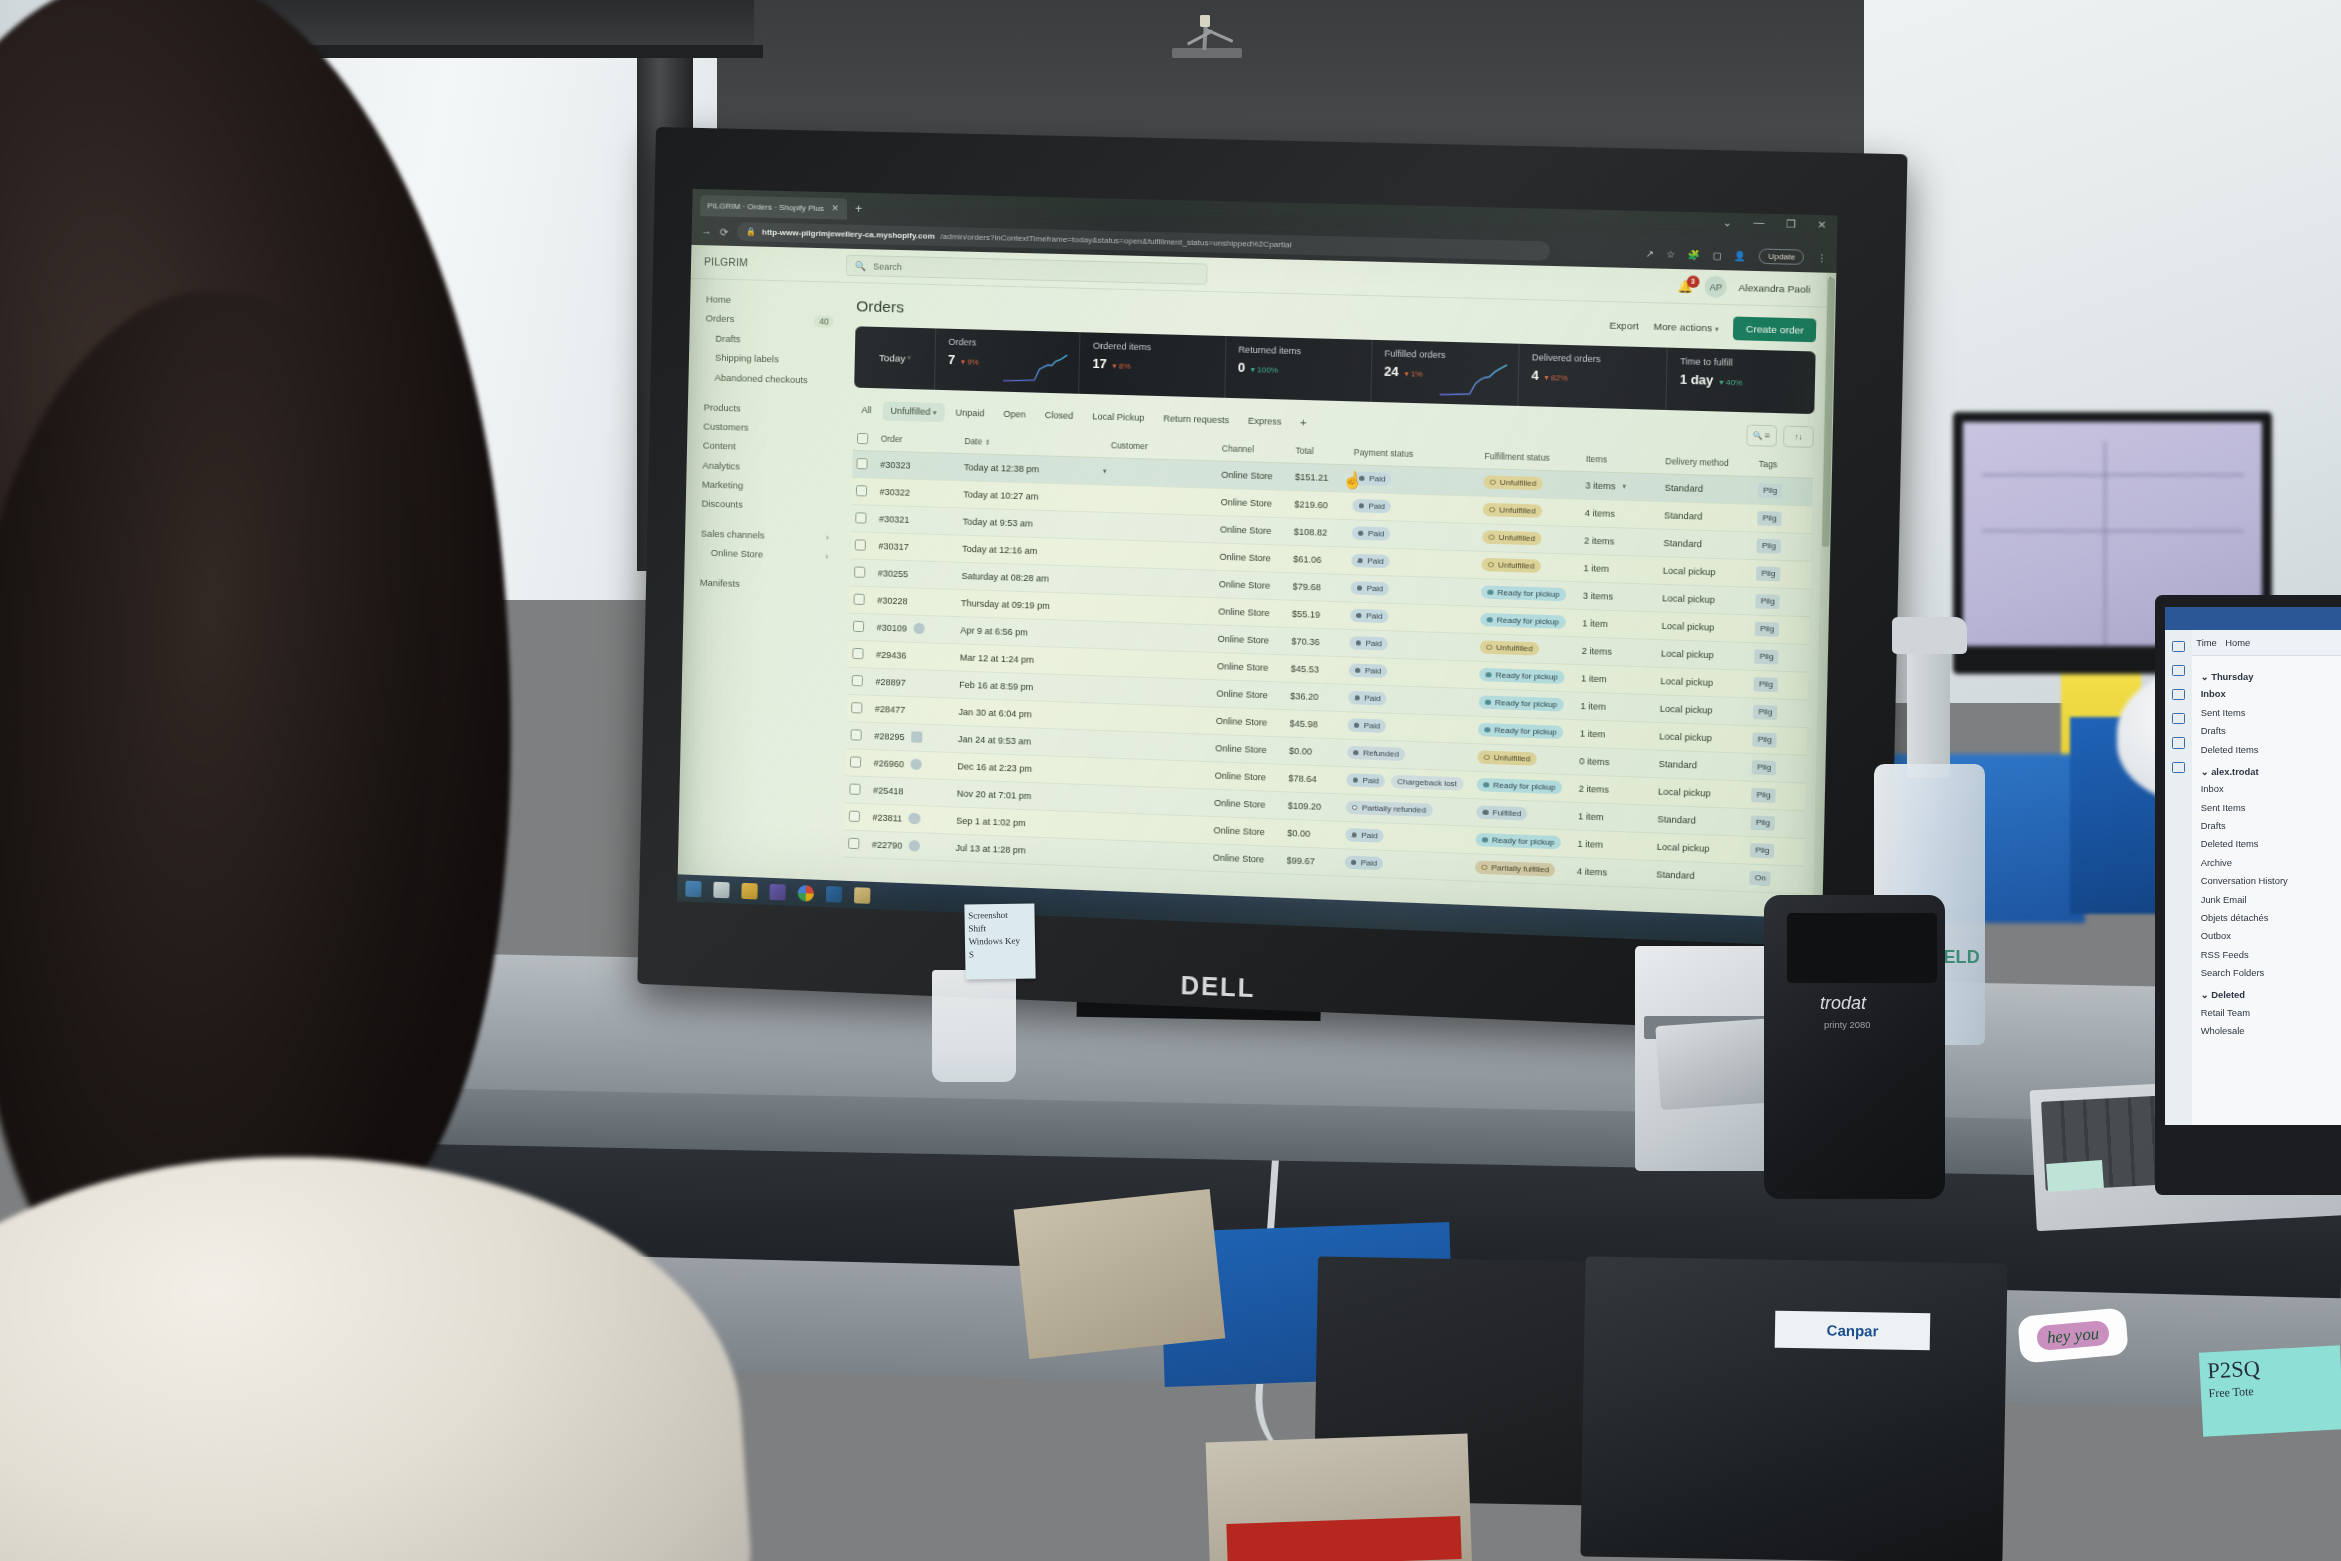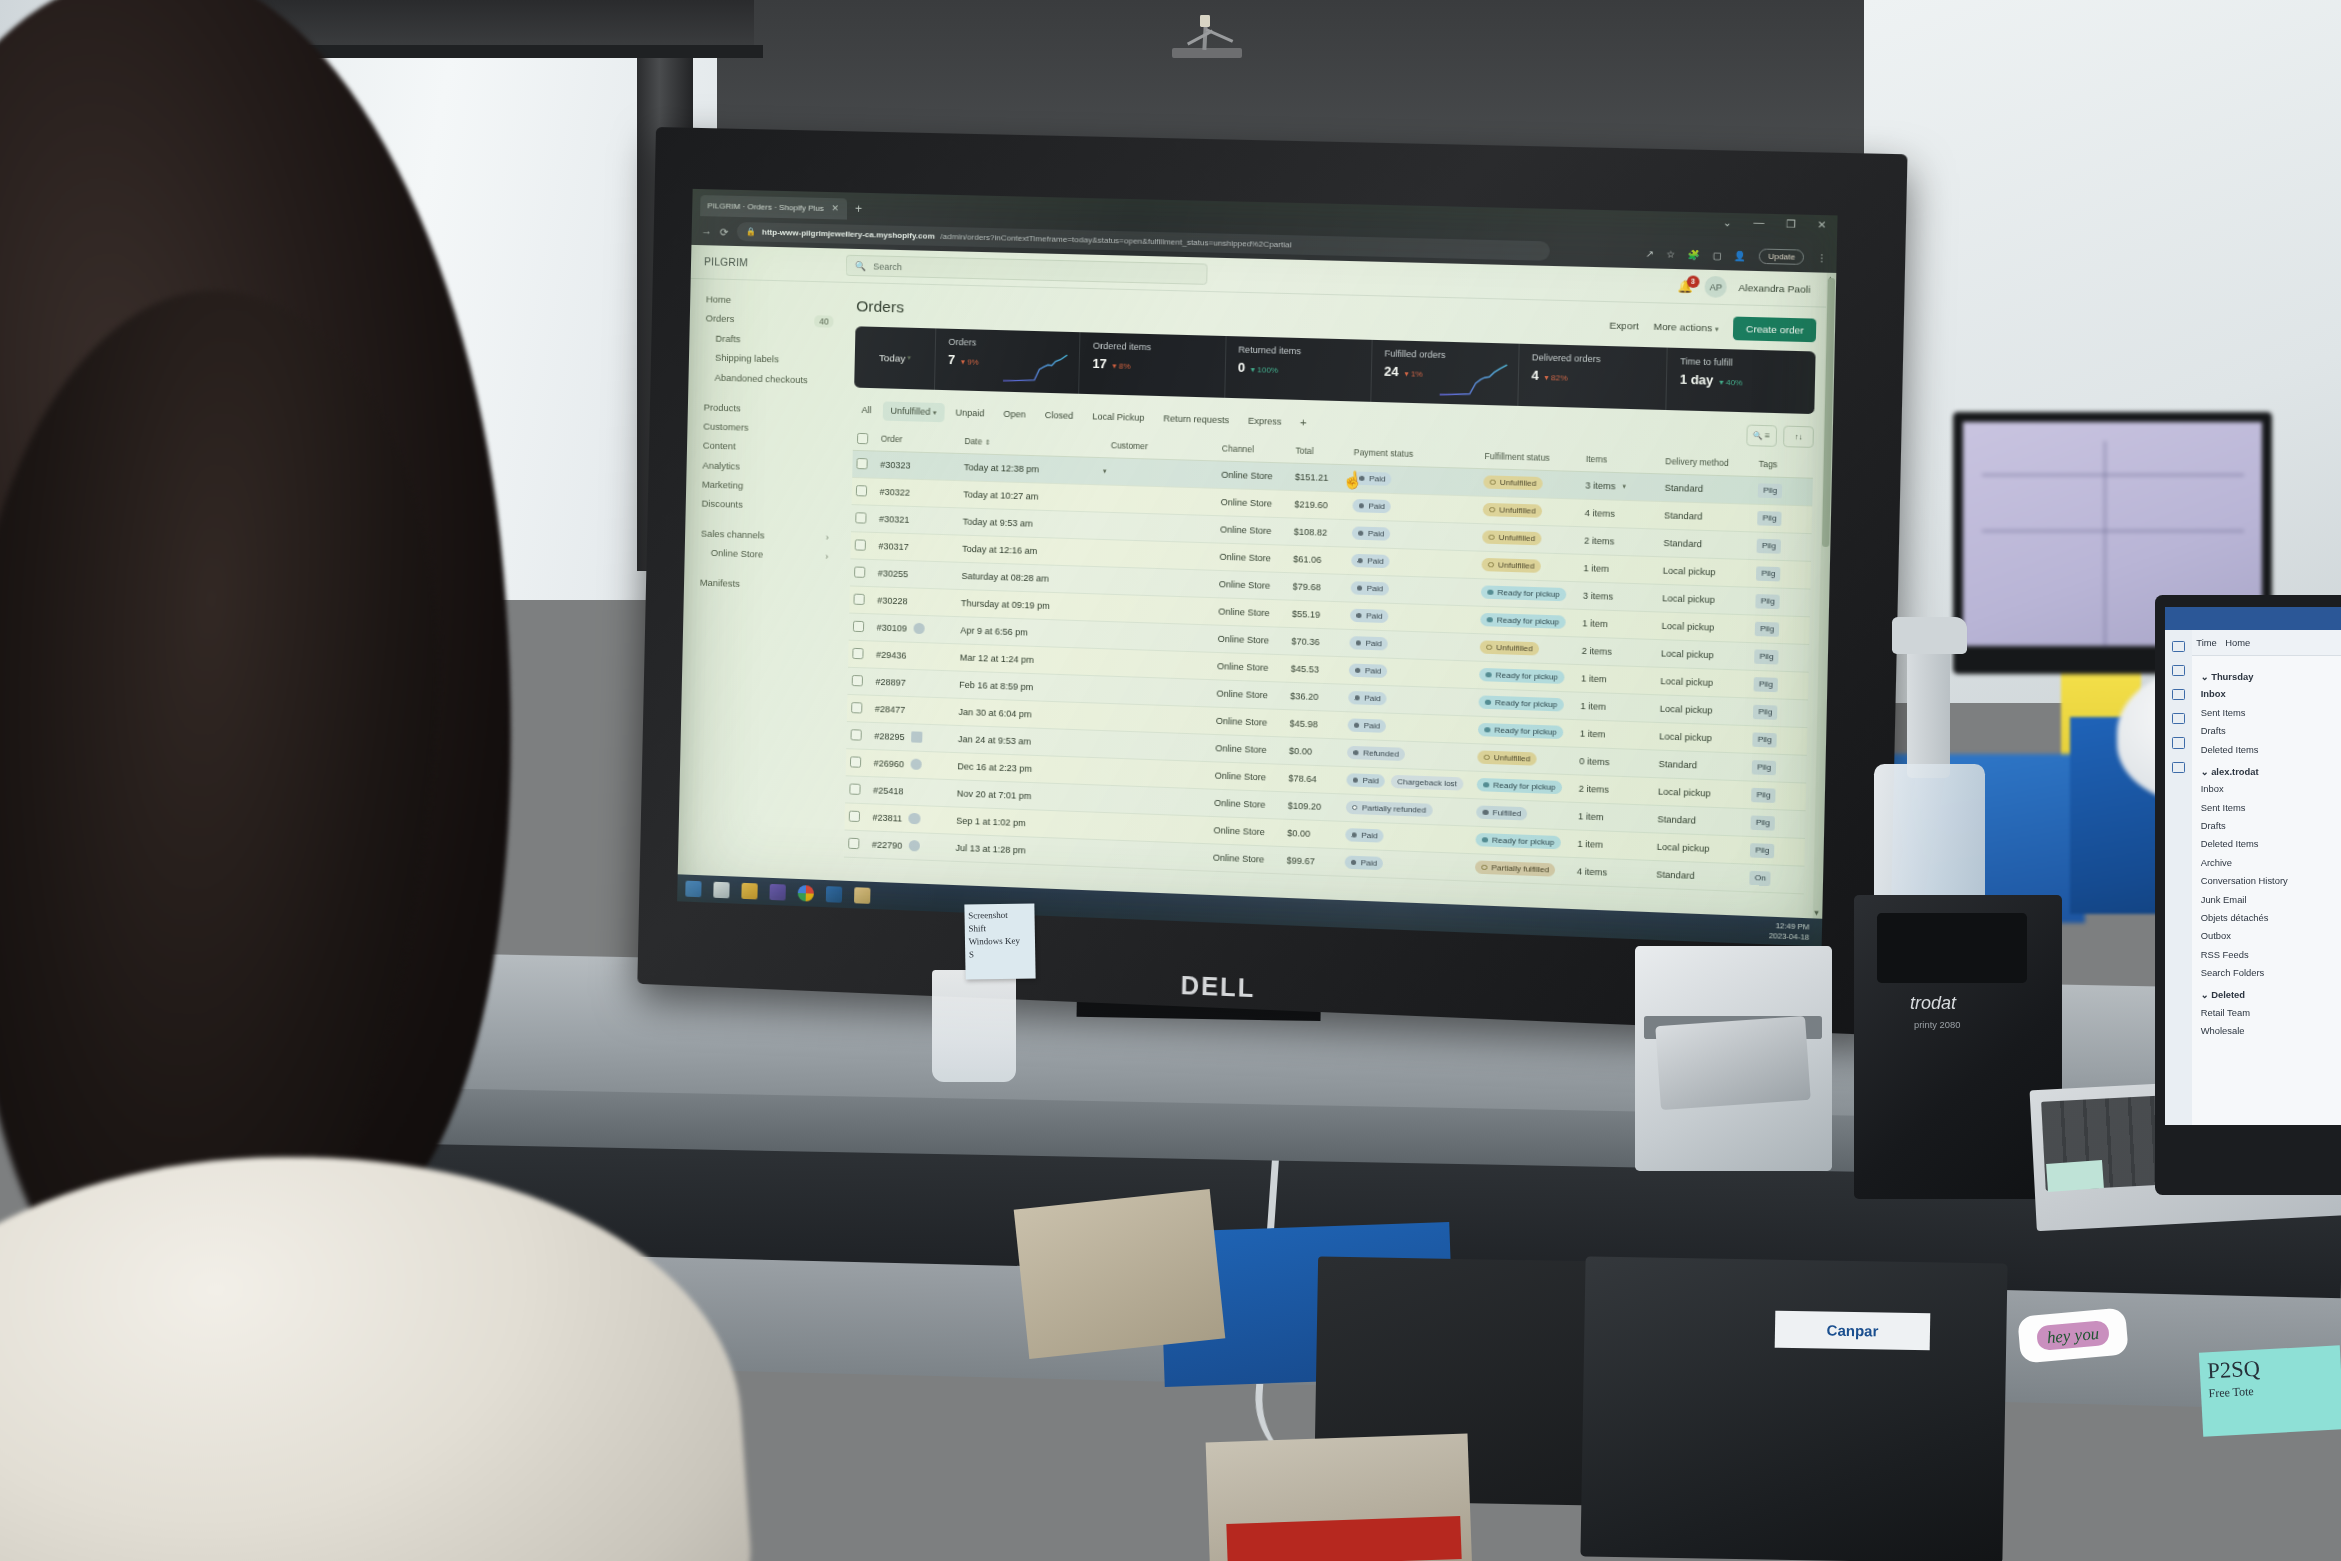--- a/index.html
+++ b/index.html
@@ -362,23 +362,23 @@
     background: linear-gradient(100deg, rgba(238,242,245,.96), rgba(205,216,224,.95) 55%, rgba(180,194,205,.95));
     border-radius: 10.3px 10.3px 6.6px 6.6px;
   }
   .san-pump { position:absolute; top:0; left:43px; width:43px; height:155px; background:linear-gradient(90deg,#d8dde0,#b9c0c4); border-radius:4.7px;}
   .san-head { position:absolute; top:-5.6px; left:28px; width:75px; height:37px; background:#cfd5d8; border-radius:5.6px 12px 4.7px 4.7px;}
   .san-label { position:absolute; bottom:56px; left:0; width:111px; text-align:center; }
   .san-t1 { font-size:18px; font-weight:bold; color:#3e8a76; letter-spacing:0.2px;}
   .san-t2 { font-size:14px; color:#2c4a68; letter-spacing:0.9px; margin-top:4.7px;}
 
   .stamp {
-    position:absolute; left:1854px; top:895px; width:208px; height:304px; z-index:27;
+    position:absolute; left:1764px; top:895px; width:181px; height:304px; z-index:27;
     background: linear-gradient(140deg,#2c2f33,#17191c 60%,#101214);
-    border-radius: 5px;
+    border-radius: 16px;
   }
   .stamp-top { position:absolute; top:18px; left:22.5px; width:150px; height:70px; background:#0f1113; border-radius:4.7px;}
   .stamp-logo { position:absolute; top:98px; left:56px; color:#d8dbde; font-size:18px; font-style:italic; }
   .stamp-sub { position:absolute; top:124px; left:60px; color:#9aa0a5; font-size:9.4px; }
 
   .label-printer {
     position:absolute; left:1635px; top:946px; width:197px; height:225px; z-index:25;
     background: linear-gradient(150deg,#e9ecee,#c6ccd0 60%,#a9b1b6); border-radius:4.7px;
   }
   .lp-slot { position:absolute; top:70px; left:9.4px; width:178px; height:22.5px; background:#787f84; border-radius:2.8px;}

